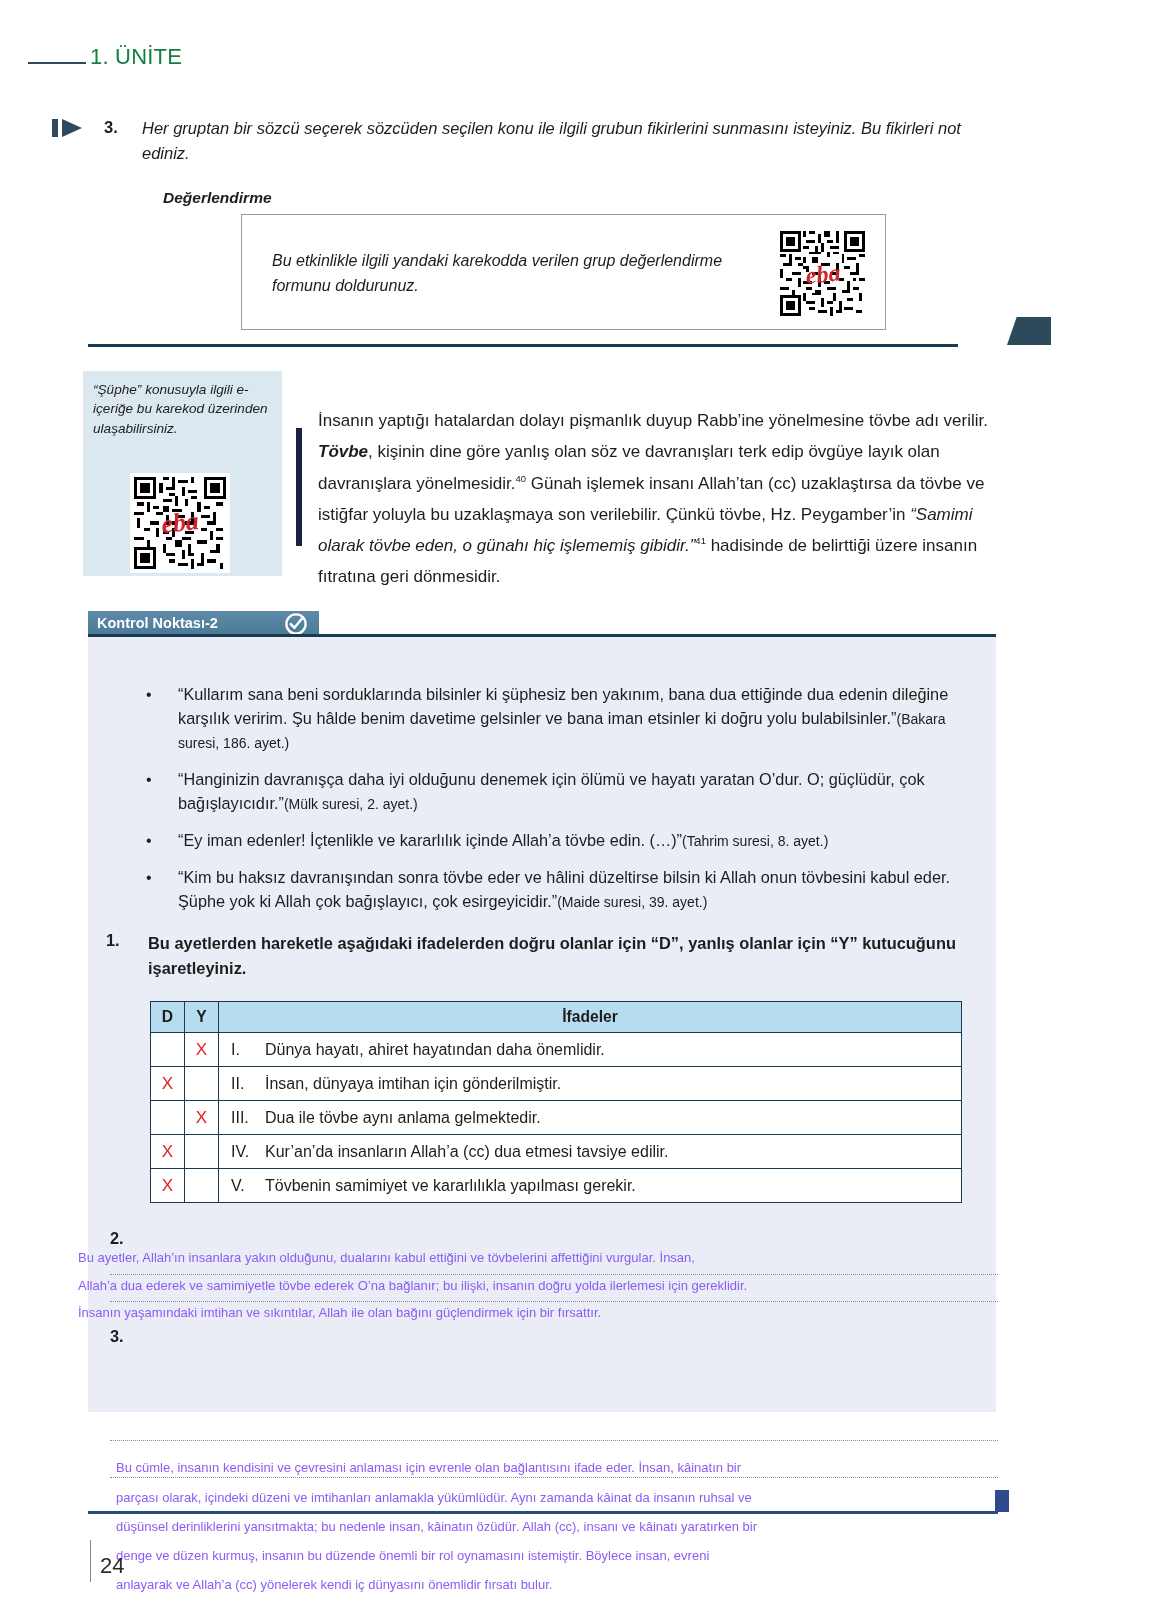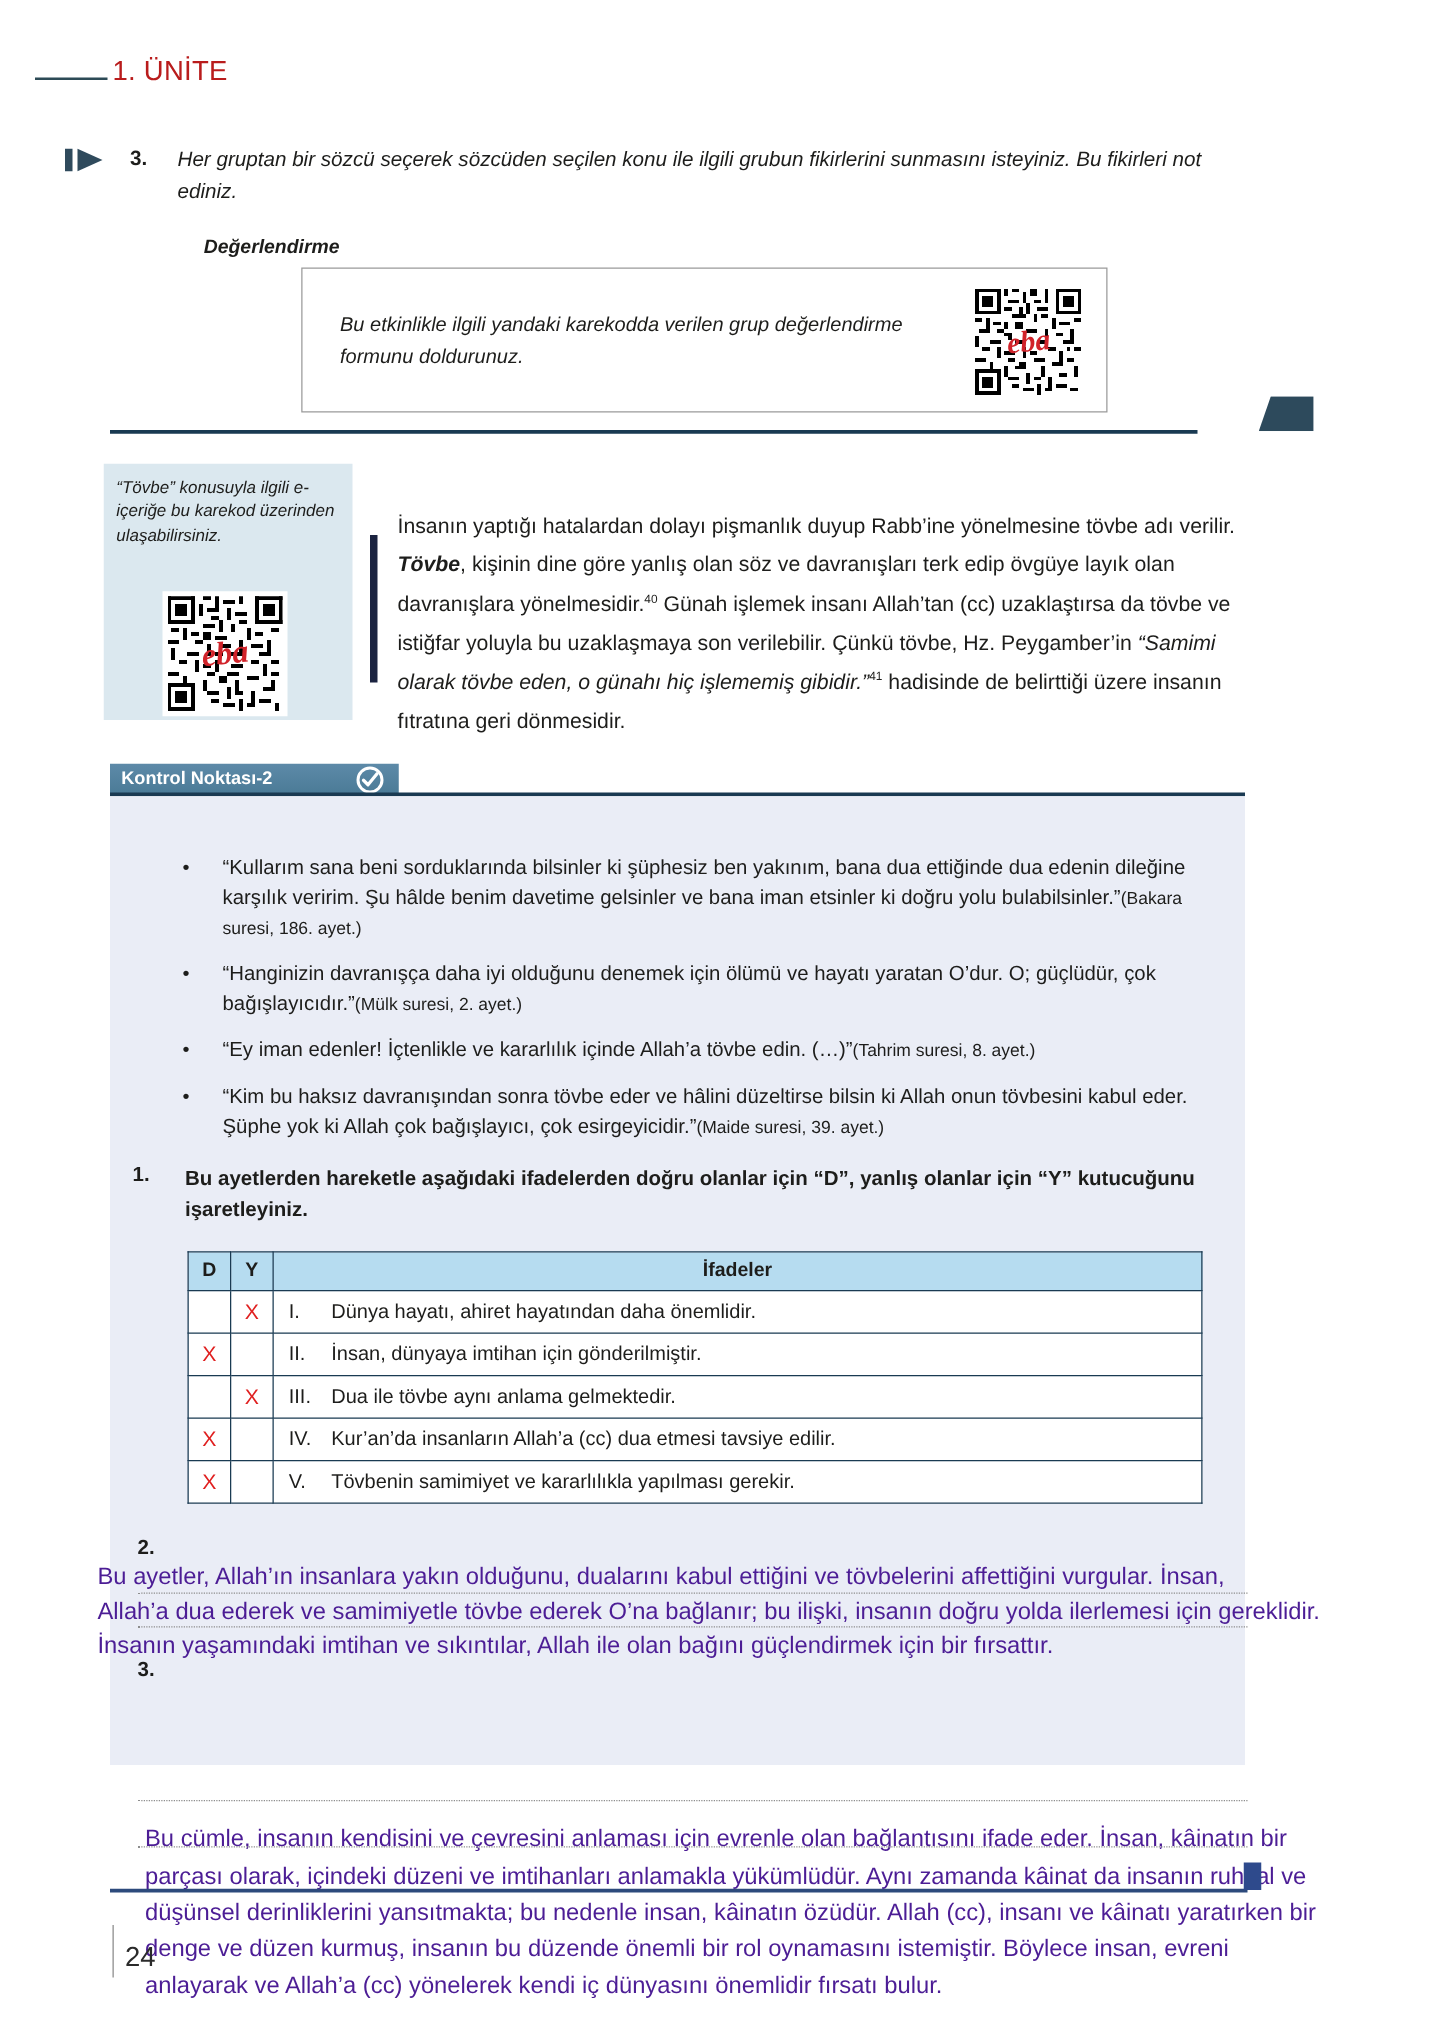--- a/index.html
+++ b/index.html
@@ -15,21 +15,21 @@
     overflow: hidden;
   }
 
   
   .header-rule {
     position: absolute; left: 28px; top: 62px;
     width: 58px; height: 2px; background: #2d4a56;
   }
   .unit-title {
     position: absolute; left: 90px; top: 44px;
-    font-size: 22px; color: #b91c1c; letter-spacing: .2px;
+    font-size: 22px; color: #15803d; letter-spacing: .2px;
   }
 
   
   .play-icon {
     position: absolute; left: 52px; top: 117px;
     width: 34px; height: 22px;
   }
   .num-3 {
     position: absolute; left: 104px; top: 118px;
     font-size: 16.5px; font-weight: bold;
@@ -167,22 +167,22 @@
   .tbl tbody td { height: 34px; background: #ffffff; }
   .tbl tbody td.mark {
     color: #e02020; font-size: 17px; text-align: center; vertical-align: middle;
   }
   .tbl tbody td.stmt { padding-left: 12px; }
   .tbl .rn { display: inline-block; width: 34px; }
 
   
   .ans {
     position: absolute;
-    color: #4c1d95;
-    font-size: 19px;
+    color: #8b5cf6;
+    font-size: 13px;
     line-height: 1.62;
   }
   .dotline {
     position: absolute; height: 0;
     border-top: 1.5px dotted #8d8d8d;
   }
   .blue-underline {
     position: absolute; background: #2d4a7c; height: 2.5px;
   }
   .blue-caret {
@@ -303,21 +303,21 @@
       </g>
     </svg>
     <div class="qr-eba" style="font-size:24px;">eba</div>
   </div>
 </div>
 
 <div class="rule-under-qr"></div>
 <div class="tab-shape"></div>
 
 <div class="sidenote">
-  <div class="sidenote-text">“Tövbe” konusuyla ilgili e-içeriğe bu karekod üzerinden ulaşabilirsiniz.</div>
+  <div class="sidenote-text">“Şüphe” konusuyla ilgili e-içeriğe bu karekod üzerinden ulaşabilirsiniz.</div>
   <div class="sidenote-qr">
     <svg viewBox="0 0 29 29" style="width:100%;height:100%;display:block;shape-rendering:crispEdges">
       <rect width="29" height="29" fill="#fff"></rect>
       <g fill="#000">
         <rect x="0" y="0" width="7" height="1"></rect>
           <rect x="0" y="0" width="1" height="7"></rect>
         <rect x="6" y="0" width="1" height="7"></rect>
           <rect x="0" y="6" width="7" height="1"></rect>
         <rect x="2" y="2" width="3" height="3"></rect>
         <rect x="22" y="0" width="7" height="1"></rect>

